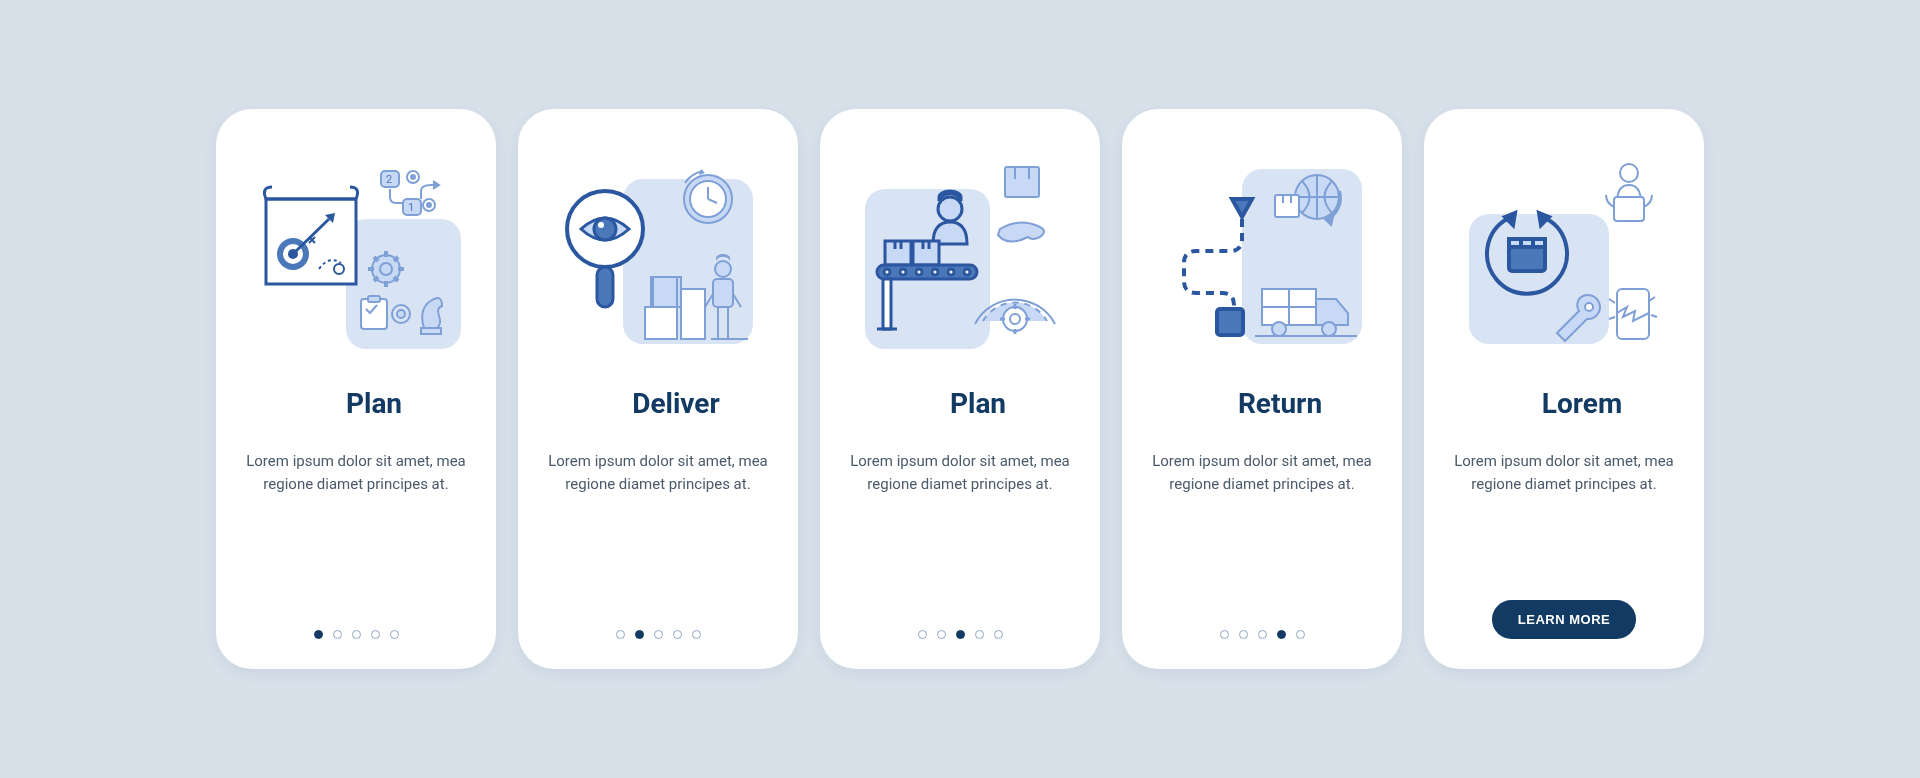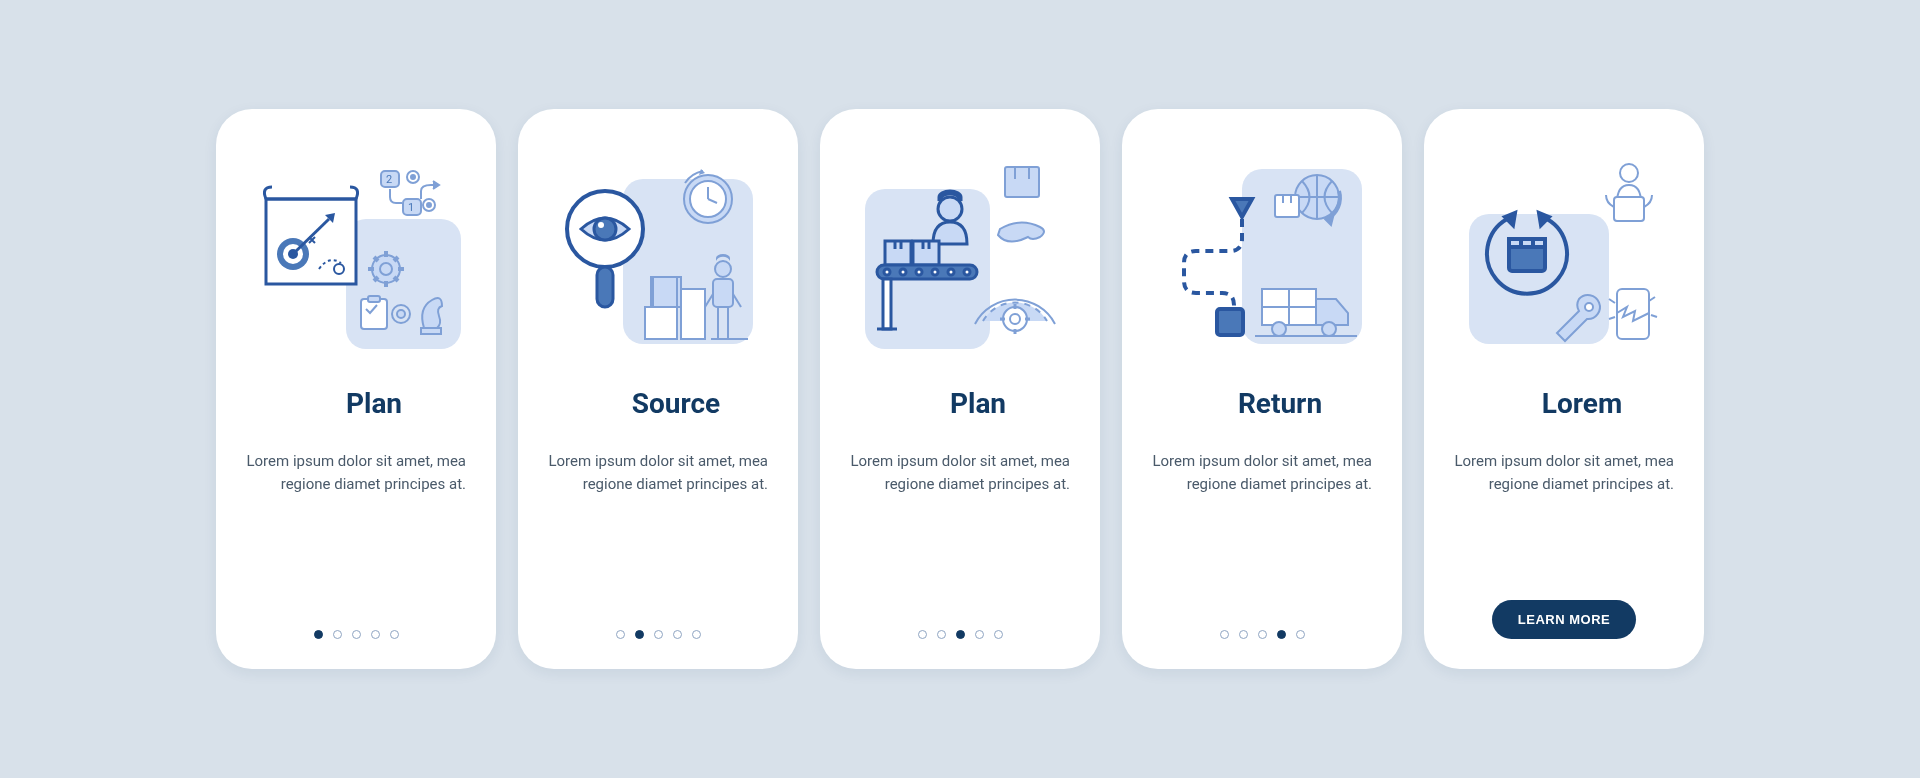--- a/index.html
+++ b/index.html
@@ -43,21 +43,21 @@
     font-weight: 700;
     color: #123a63;
     margin-bottom: 30px;
     text-align: center;
     margin-left: 36px;
   }
   .desc {
     font-size: 15px;
     line-height: 1.5;
     color: #4a5a6a;
-    text-align: right;
+    text-align: center;
     padding: 0 6px;
     flex-grow: 1;
   }
   .dots {
     display: flex;
     gap: 10px;
     justify-content: center;
     margin-top: 18px;
   }
   .dot {
@@ -195,21 +195,21 @@
           <path d="M163 112 a8 8 0 0 1 14 0 v-3 a7 4 0 0 0 -14 0 z" fill="#7fa0d6" stroke="none"></path>
           <rect x="160" y="130" width="20" height="28" rx="4"></rect>
           <line x1="160" y1="145" x2="152" y2="158"></line>
           <line x1="180" y1="145" x2="188" y2="158"></line>
           <line x1="165" y1="158" x2="165" y2="190"></line>
           <line x1="175" y1="158" x2="175" y2="190"></line>
           <line x1="158" y1="190" x2="195" y2="190"></line>
         </g>
       </svg>
     </div>
-    <h2 class="title">Source</h2>
+    <h2 class="title">Deliver</h2>
     <p class="desc">Lorem ipsum dolor sit amet, mea regione diamet principes at.</p>
     <div class="dots">
       <span class="dot"></span>
       <span class="dot active"></span>
       <span class="dot"></span>
       <span class="dot"></span>
       <span class="dot"></span>
     </div>
   </div>
 

